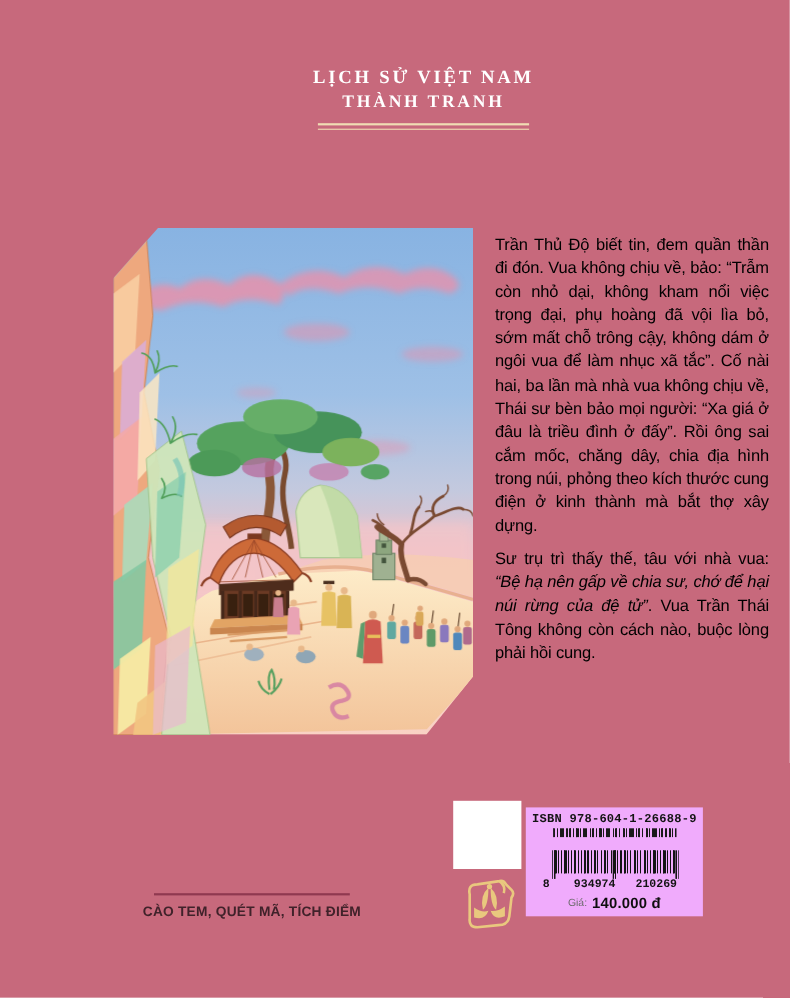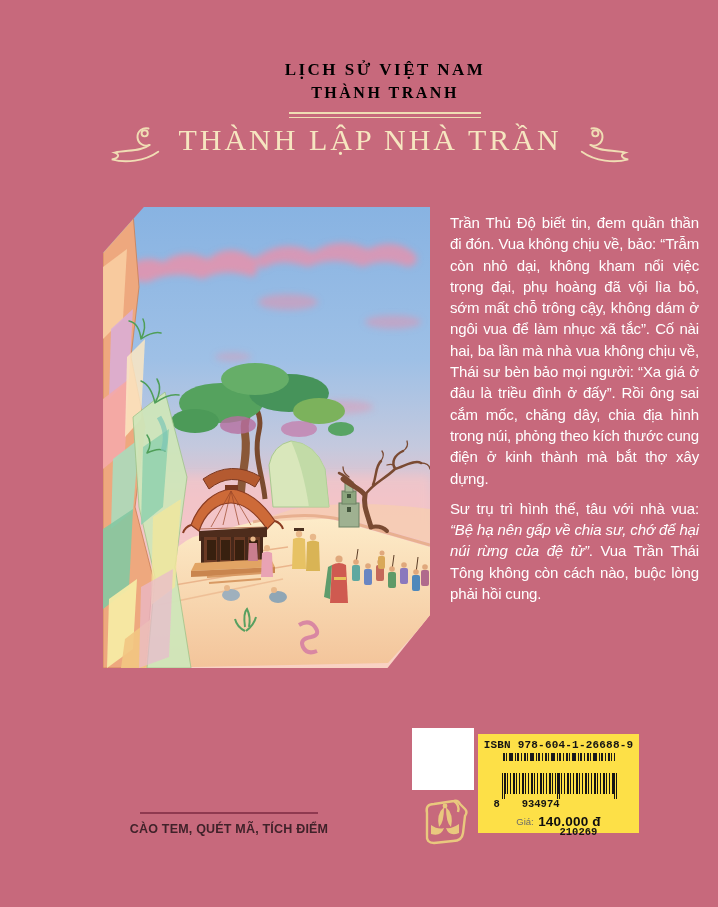--- a/index.html
+++ b/index.html
@@ -5,21 +5,21 @@
   html,body { margin:0; padding:0; }
   body { width:718px; height:907px; background:#fff; }
   .cover {
     position:relative; width:718px; height:907px;
     background:#c7697c; overflow:hidden;
     font-family:"Liberation Sans", sans-serif;
   }
   
   .series-l1, .series-l2 {
     position:absolute; left:235px; width:300px; text-align:center;
-    color:#000000; font-family:"Liberation Serif", serif;
+    color:#ffffff; font-family:"Liberation Serif", serif;
     letter-spacing:2.5px; font-weight:bold;
   }
   .series-l1 { top:60px;  font-size:17px; }
   .series-l2 { top:84px;  font-size:16px; }
   .divider {
     position:absolute; left:289px; top:112px; width:192px; height:3px;
     border-top:2px solid #f0ddb4; border-bottom:1px solid #f0ddb4;
   }
   .title-row {
     position:absolute; left:110px; top:116px; width:520px; height:52px;
@@ -34,37 +34,37 @@
   .ornament.flip { transform:scaleX(-1); }
   
   .illustration {
     position:absolute; left:103px; top:207px; width:327px; height:461px;
     clip-path: polygon(12.5% 0, 100% 0, 100% 88.5%, 87% 100%, 0 100%, 0 10%);
   }
   .illustration svg { display:block; width:100%; height:100%; }
   
   .synopsis {
     position:absolute; left:450px; top:212px; width:249px;
-    color:#ffffff; font-size:15px; line-height:21.3px;
+    color:#000000; font-size:15px; line-height:21.3px;
     text-align:justify; letter-spacing:-0.15px;
   }
   .synopsis p { margin:0 0 9px 0; }
   .qitalic { font-style:italic; }
   
   .loyalty-line {
     position:absolute; left:140px; top:812px; width:178px; height:0;
     border-top:2px solid #8f3950;
   }
   .loyalty-text {
     position:absolute; left:119px; top:822px; width:220px; text-align:center;
     font-size:12.5px; font-weight:bold; color:#40222a; letter-spacing:0.2px;
   }
   
   .sticker { position:absolute; left:412px; top:728px; width:62px; height:62px; background:#ffffff; }
-  .isbn-box { position:absolute; left:478px; top:734px; width:161px; height:99px; background:#fde047; }
+  .isbn-box { position:absolute; left:478px; top:734px; width:161px; height:99px; background:#f0abfc; }
   .isbn-text {
     margin:5px 0 0 0; text-align:center;
     font-family:"Liberation Mono", monospace; font-size:11px;
     letter-spacing:0.2px; color:#141414; font-weight:bold;
   }
   .mini-barcode {
     margin:2px auto 0 auto; width:112px; height:8px;
     background:
       repeating-linear-gradient(90deg,#1a1a1a 0 1px,transparent 1px 3px),
       repeating-linear-gradient(90deg,#1a1a1a 0 2px,transparent 2px 7px);
@@ -79,52 +79,35 @@
   .guard { position:absolute; top:0; width:3px; height:26px;
     background:linear-gradient(90deg,#141414 0 1px,transparent 1px 2px,#141414 2px 3px); }
   .guard.g1 { left:8px; } .guard.g2 { left:63px; } .guard.g3 { right:7px; }
   .ean-digits {
     position:absolute; top:25px; left:0; width:130px;
     display:flex; font-family:"Liberation Mono", monospace;
     font-size:10.5px; color:#141414; font-weight:bold;
   }
   .ean-digits .d0 { width:10px; text-align:left; }
   .ean-digits .d1 { width:56px; text-align:right; }
-  .ean-digits .d2 { width:56px; text-align:left;margin-top:28px; }
+  .ean-digits .d2 { width:56px; text-align:right; }
   .price-row { position:absolute; bottom:3px; left:0; width:100%; text-align:center; }
   .price-label { font-size:9.5px; color:#6a6a6a; vertical-align:1px; }
   .price-value { font-size:13.5px; font-weight:bold; color:#0e0e0e; letter-spacing:0.2px; }
   .publisher-logo { position:absolute; left:418px; top:797px; width:54px; height:50px; }
 </style>
 </head>
 <body>
 
 <div class="cover">
 
   <div class="series-l1">LỊCH SỬ VIỆT NAM</div>
   <div class="series-l2">THÀNH TRANH</div>
   <div class="divider"></div>
 
-  <div class="title-row">
-    <svg class="ornament" viewBox="0 0 60 46">
-      <g fill="none" stroke="#f0ddb4" stroke-width="2" stroke-linecap="round">
-        <path d="M44 9 a9 9 0 1 0 1 17"></path>
-        <circle cx="40" cy="14" r="3.2"></circle>
-        <path d="M45 26 C36 33 22 31 9 34 C15 36 13 40 6 41 C20 45 40 43 54 33"></path>
-      </g>
-    </svg>
-    <div class="book-title">THÀNH LẬP NHÀ TRẦN</div>
-    <svg class="ornament flip" viewBox="0 0 60 46">
-      <g fill="none" stroke="#f0ddb4" stroke-width="2" stroke-linecap="round">
-        <path d="M44 9 a9 9 0 1 0 1 17"></path>
-        <circle cx="40" cy="14" r="3.2"></circle>
-        <path d="M45 26 C36 33 22 31 9 34 C15 36 13 40 6 41 C20 45 40 43 54 33"></path>
-      </g>
-    </svg>
-  </div>
 
   <div class="illustration">
     <svg viewBox="0 0 327 461" preserveAspectRatio="none">
       <defs>
         <linearGradient id="sky" x1="0" y1="0" x2="0" y2="1">
           <stop offset="0" stop-color="#88b3e2"></stop>
           <stop offset="0.33" stop-color="#9ec0e6"></stop>
           <stop offset="0.52" stop-color="#c4c9de"></stop>
           <stop offset="0.63" stop-color="#e9c2ca"></stop>
           <stop offset="0.8" stop-color="#f6cac6"></stop>
@@ -274,21 +257,21 @@
         <circle cx="279" cy="346" r="2.5" fill="#e0a87c"></circle>
           <rect x="275" y="349" width="7" height="13" rx="2" fill="#d9a858"></rect>
       </g>
       <path d="M196 418 q10 -6 16 2 q6 8 -4 10 q-12 2 -8 10 q4 8 14 4" stroke="#d67fa2" stroke-width="4" fill="none" opacity="0.9"></path>
       <path d="M142 420 q-2 -14 2 -18 q4 8 2 18 M142 424 q-8 -4 -10 -12 M143 424 q8 -6 10 -14" stroke="#58a060" stroke-width="2" fill="none"></path>
     </svg>
   </div>
 
   <div class="synopsis">
     <p>Trần Thủ Độ biết tin, đem quần thần đi đón. Vua không chịu về, bảo: “Trẫm còn nhỏ dại, không kham nổi việc trọng đại, phụ hoàng đã vội lìa bỏ, sớm mất chỗ trông cậy, không dám ở ngôi vua để làm nhục xã tắc”. Cố nài hai, ba lần mà nhà vua không chịu về, Thái sư bèn bảo mọi người: “Xa giá ở đâu là triều đình ở đấy”. Rồi ông sai cắm mốc, chăng dây, chia địa hình trong núi, phỏng theo kích thước cung điện ở kinh thành mà bắt thợ xây dựng.</p>
-    <p><span>Sư trụ trì hình thế, tâu với nhà vua: </span><span class="qitalic">“Bệ hạ nên gấp về chia sư, chớ để hại núi rừng của đệ tử”</span><span>. Vua Trần Thái Tông không còn cách nào, buộc lòng phải hồi cung.</span></p>
+    <p><span>Sư trụ trì thấy thế, tâu với nhà vua: </span><span class="qitalic">“Bệ hạ nên gấp về chia sư, chớ để hại núi rừng của đệ tử”</span><span>. Vua Trần Thái Tông không còn cách nào, buộc lòng phải hồi cung.</span></p>
   </div>
 
   <div class="loyalty-line"></div>
   <div class="loyalty-text">CÀO TEM, QUÉT MÃ, TÍCH ĐIỂM</div>
 
   <div class="sticker"></div>
 
   <div class="isbn-box">
     <div class="isbn-text">ISBN 978-604-1-26688-9</div>
     <div class="mini-barcode"></div>

